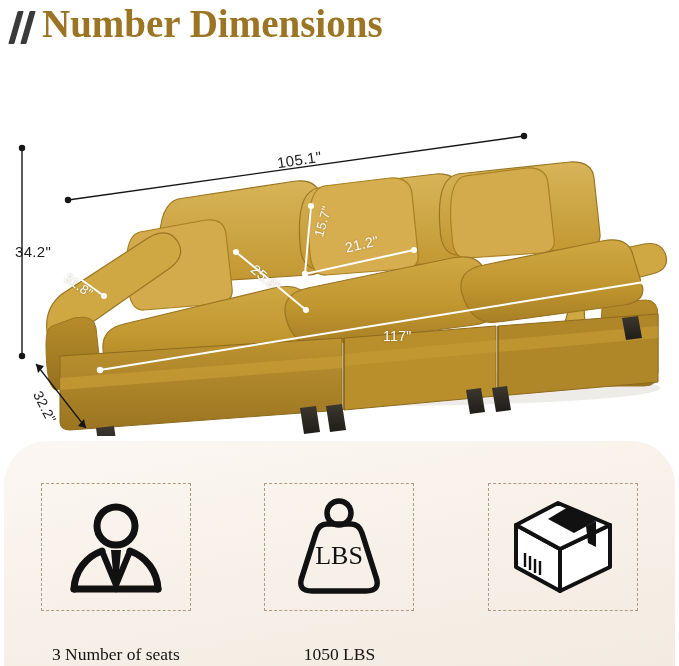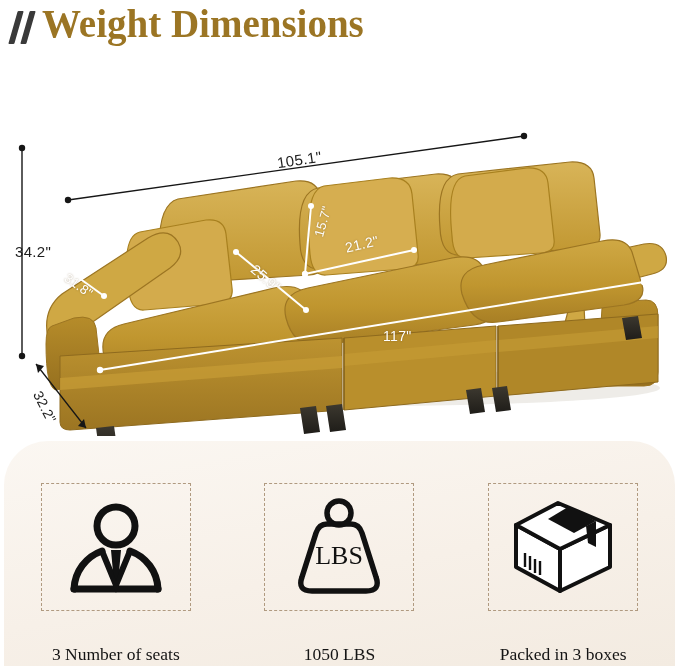--- a/index.html
+++ b/index.html
@@ -76,21 +76,21 @@
 </head>
 <body>
 
 <div id="page">
 
   <div class="title-row">
     <span class="slashes">
       <i class="s1"></i>
         <i class="s2"></i>
     </span>
-    <span class="page-title">Weight Dimensions</span>
+    <span class="page-title">Number Dimensions</span>
   </div>
 
   <div class="hero">
     <svg width="679" height="380" viewBox="0 0 679 380">
       <defs>
         <linearGradient id="fab" x1="0" y1="0" x2="0" y2="1">
           <stop offset="0" stop-color="#cfa844"></stop>
           <stop offset="0.55" stop-color="#c0962f"></stop>
           <stop offset="1" stop-color="#a87f25"></stop>
         </linearGradient>
@@ -259,21 +259,18 @@
             <path d="M78 27 L88 22 L88 48 L80 44 z" fill="#111"></path>
 
             <g stroke="#111" stroke-width="2.4">
               <line x1="17" y1="54" x2="17" y2="68"></line>
               <line x1="22" y1="57" x2="22" y2="71"></line>
               <line x1="27" y1="60" x2="27" y2="74"></line>
               <line x1="32" y1="62" x2="32" y2="76"></line>
             </g>
           </svg>
         </div>
-        <div class="card-label">
-          <div>Packed in 3 boxes</div>
-        </div>
       </div>
 
     </div>
   </div>
 
 </div>
 
 </body></html>

